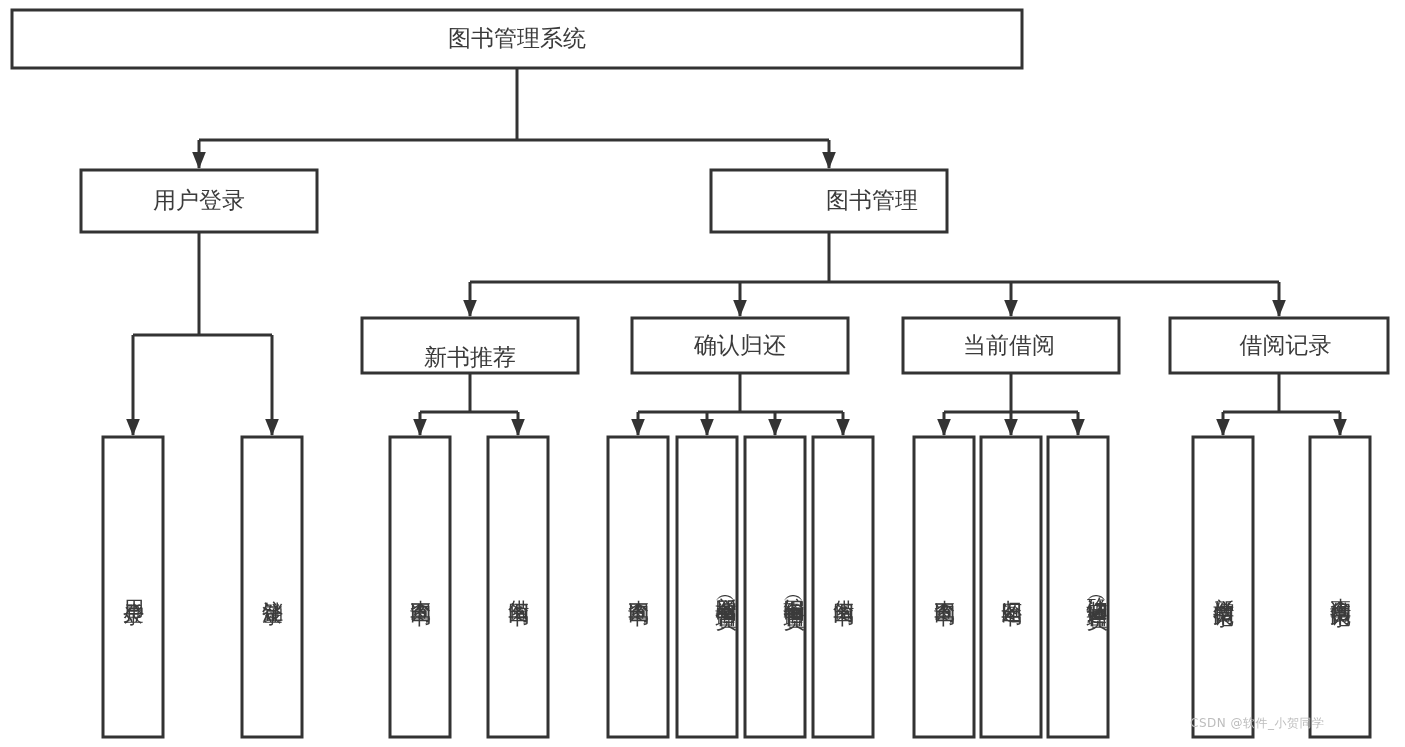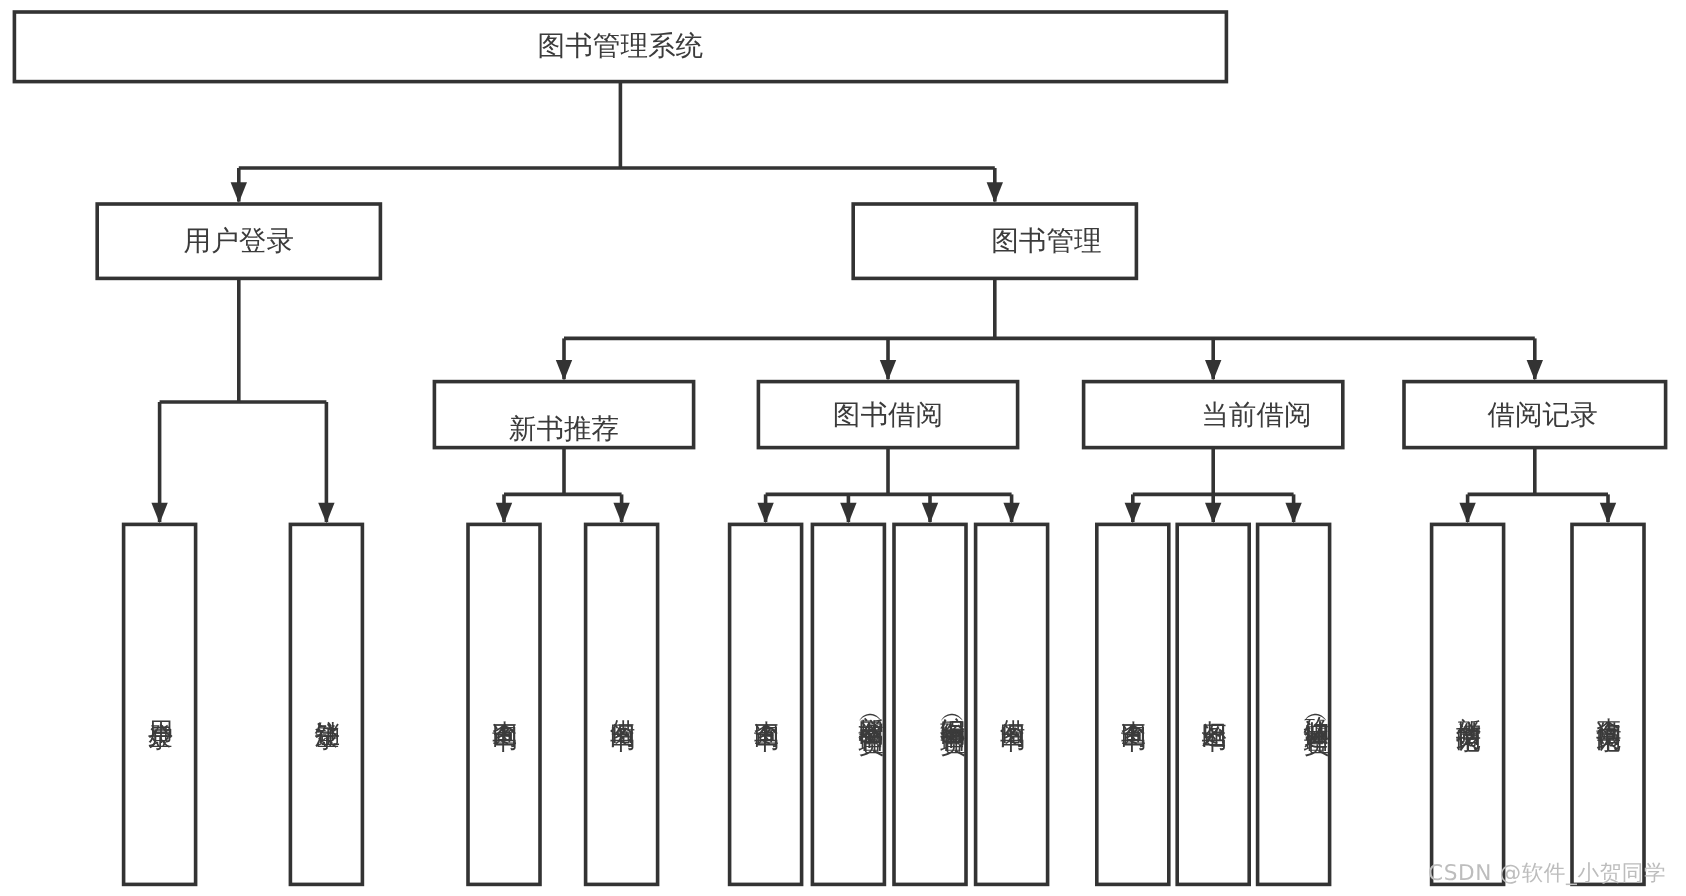--- a/index.html
+++ b/index.html
@@ -68,21 +68,21 @@
     padding-top: 4px;
   }
   .node-label.vertical.center-text {
     align-items: center;
     padding-top: 0;
   }
   .watermark {
     position: absolute;
     left: 1190px;
     top: 715px;
-    font-size: 18px;
+    font-size: 12px;
     color: #bdbdbd;
     font-family: "DejaVu Sans", "Liberation Sans", sans-serif;
     white-space: nowrap;
     letter-spacing: 0.5px;
   }
 </style>
 </head>
 <body>
 
 <div id="diagram-root">
@@ -164,22 +164,22 @@
         <rect x="1193" y="437" width="60" height="300" class="node-box"></rect>
         <rect x="1310" y="437" width="60" height="300" class="node-box"></rect>
       </g>
   </svg>
 
   <div id="label-layer">
       <div class="node-label horizontal" style="left: 12px; top: 10px; width: 1010px; height: 58px;">图书管理系统</div>
       <div class="node-label horizontal" style="left: 81px; top: 170px; width: 236px; height: 62px;">用户登录</div>
       <div class="node-label horizontal" style="left: 754px; top: 170px; width: 236px; height: 62px;">图书管理</div>
       <div class="node-label horizontal" style="left: 362px; top: 318px; width: 216px; height: 55px; margin-top: 12px;">新书推荐</div>
-      <div class="node-label horizontal" style="left: 632px; top: 318px; width: 216px; height: 55px;">图书借阅</div>
-      <div class="node-label horizontal" style="left: 903px; top: 318px; width: 212px; height: 55px; margin-left: 38px;">当前借阅</div>
+      <div class="node-label horizontal" style="left: 632px; top: 318px; width: 216px; height: 55px;">确认归还</div>
+      <div class="node-label horizontal" style="left: 903px; top: 318px; width: 212px; height: 55px;">当前借阅</div>
       <div class="node-label horizontal" style="left: 1170px; top: 318px; width: 218px; height: 55px; padding-left: 13px;">借阅记录</div>
       <div class="node-label vertical center-text" style="left: 103px; top: 437px; width: 60px; height: 300px;">用户登录</div>
       <div class="node-label vertical center-text" style="left: 242px; top: 437px; width: 60px; height: 300px;">注销登录</div>
       <div class="node-label vertical center-text" style="left: 390px; top: 437px; width: 60px; height: 300px;">查询图书</div>
       <div class="node-label vertical center-text" style="left: 488px; top: 437px; width: 60px; height: 300px;">借阅图书</div>
       <div class="node-label vertical center-text" style="left: 608px; top: 437px; width: 60px; height: 300px;">查询图书</div>
       <div class="node-label vertical" style="left: 677px; top: 437px; width: 60px; height: 300px;">新增图书（管理员）</div>
       <div class="node-label vertical" style="left: 745px; top: 437px; width: 60px; height: 300px;">编辑图书（管理员）</div>
       <div class="node-label vertical center-text" style="left: 813px; top: 437px; width: 60px; height: 300px;">借阅图书</div>
       <div class="node-label vertical center-text" style="left: 914px; top: 437px; width: 60px; height: 300px;">查询图书</div>

